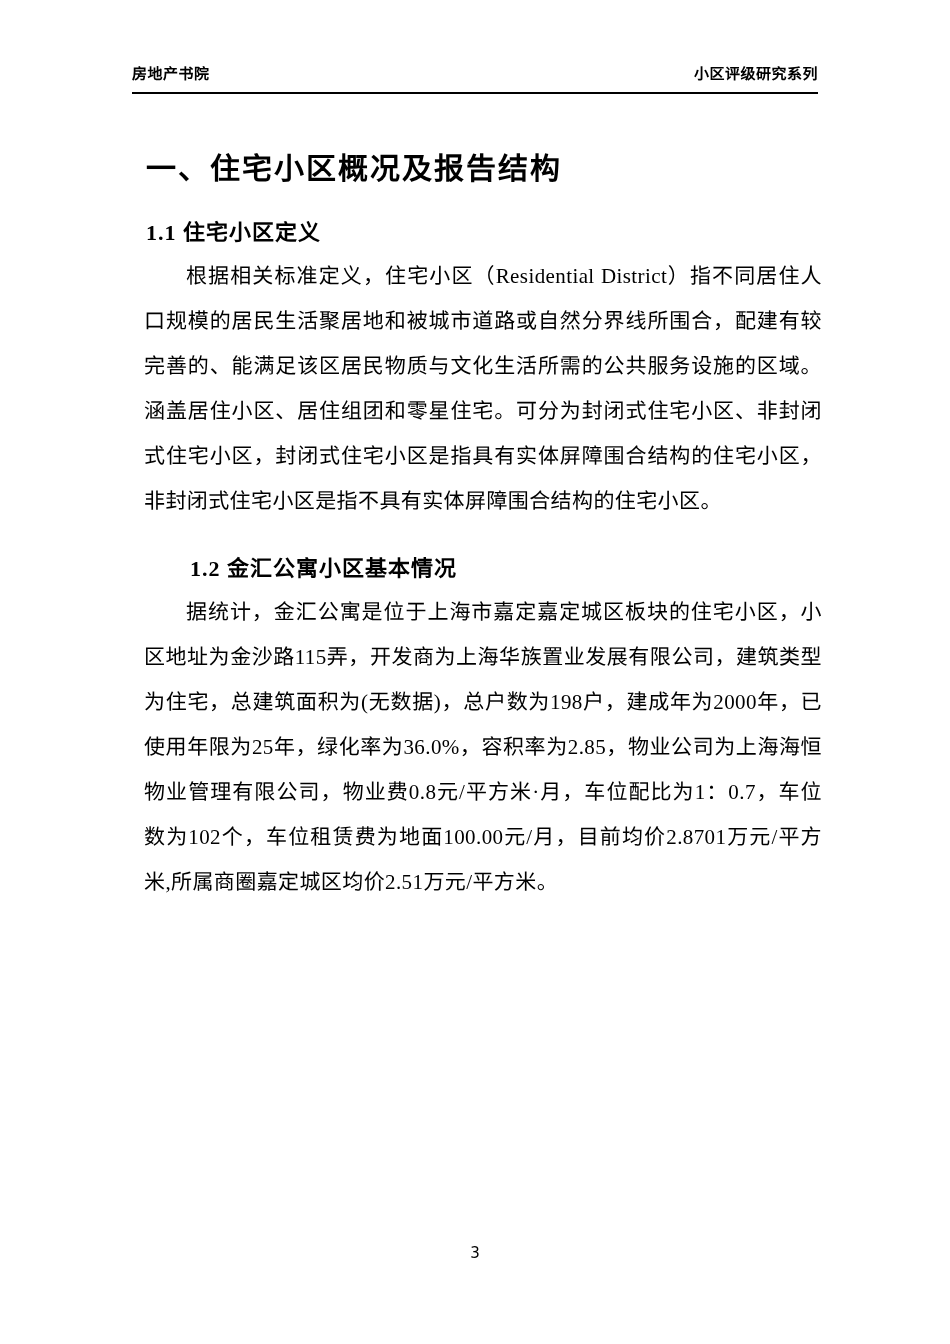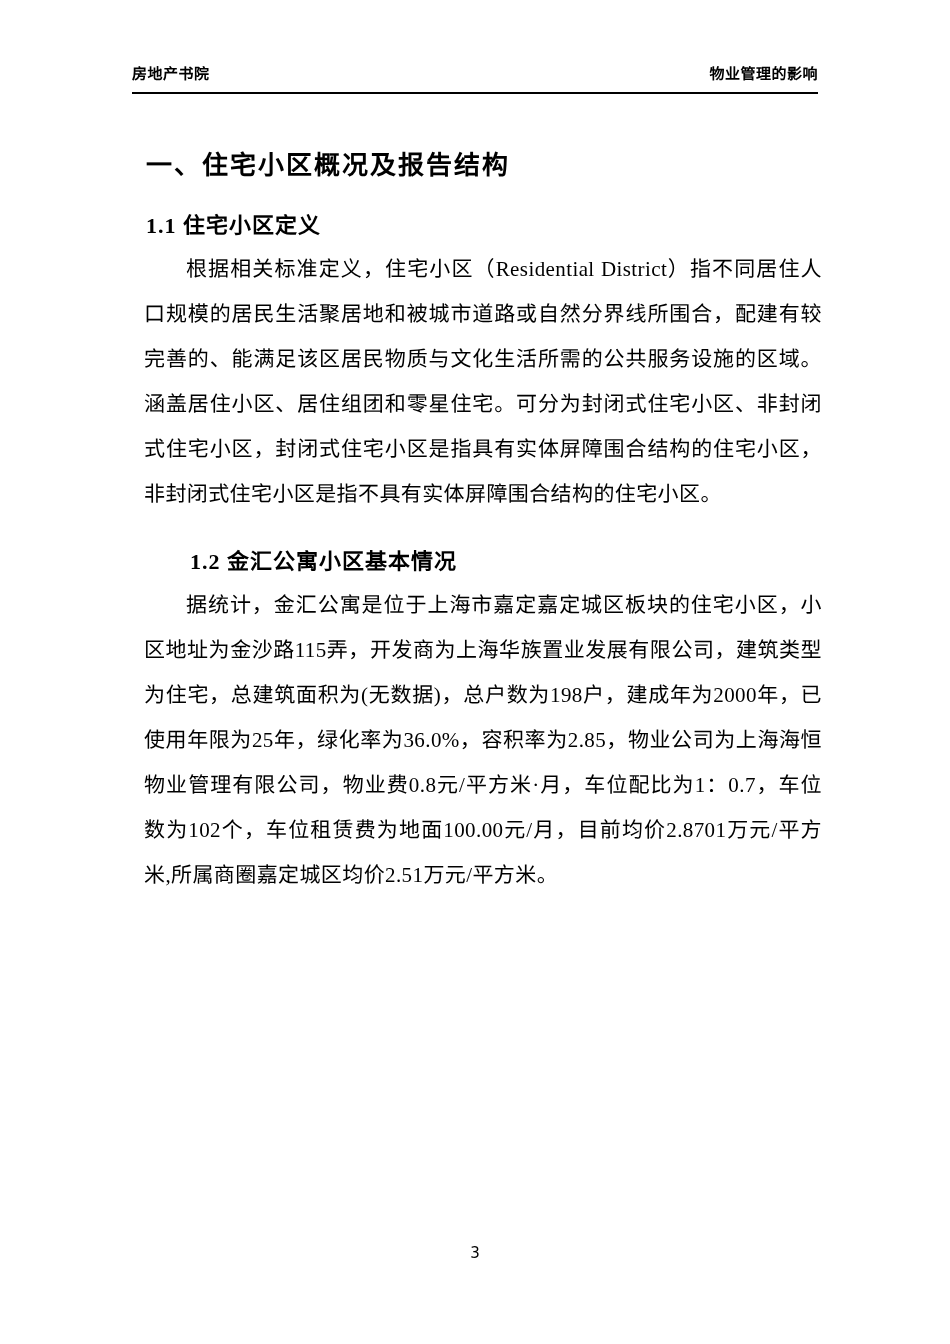--- a/index.html
+++ b/index.html
@@ -48,21 +48,21 @@
   }
   
   .content {
     position: absolute;
     top: 128px;
     left: 132px;
     width: 690px;
   }
   h1.sec {
     font-family: "DejaVu Sans", "Liberation Sans", sans-serif;
-    font-size: 26px;
+    font-size: 30px;
     font-weight: bold;
     margin: 16px 0 10px 14px;
     letter-spacing: 2px;
   }
   h2.sub {
     font-family: Liberation Serif, serif;
     font-size: 22px;
     font-weight: bold;
     margin: 26px 0 8px 14px;
     letter-spacing: 1px;
@@ -91,21 +91,21 @@
     color: #000;
   }
 </style>
 </head>
 <body>
 
 <div class="page">
 
   <div class="header">
     <span>房地产书院</span>
-    <span>物业管理的影响</span>
+    <span>小区评级研究系列</span>
   </div>
   <div class="header-rule"></div>
 
   <div class="content">
 
     <h1 class="sec">一、住宅小区概况及报告结构</h1>
 
     <h2 class="sub">1.1  住宅小区定义</h2>
     <p class="para">根据相关标准定义，住宅小区（Residential District）指不同居住人口规模的居民生活聚居地和被城市道路或自然分界线所围合，配建有较完善的、能满足该区居民物质与文化生活所需的公共服务设施的区域。涵盖居住小区、居住组团和零星住宅。可分为封闭式住宅小区、非封闭式住宅小区，封闭式住宅小区是指具有实体屏障围合结构的住宅小区，非封闭式住宅小区是指不具有实体屏障围合结构的住宅小区。</p>
 

